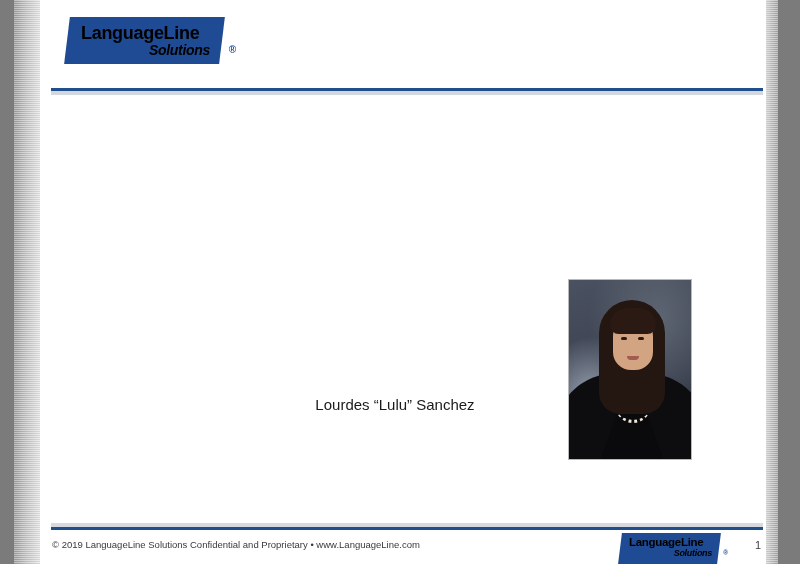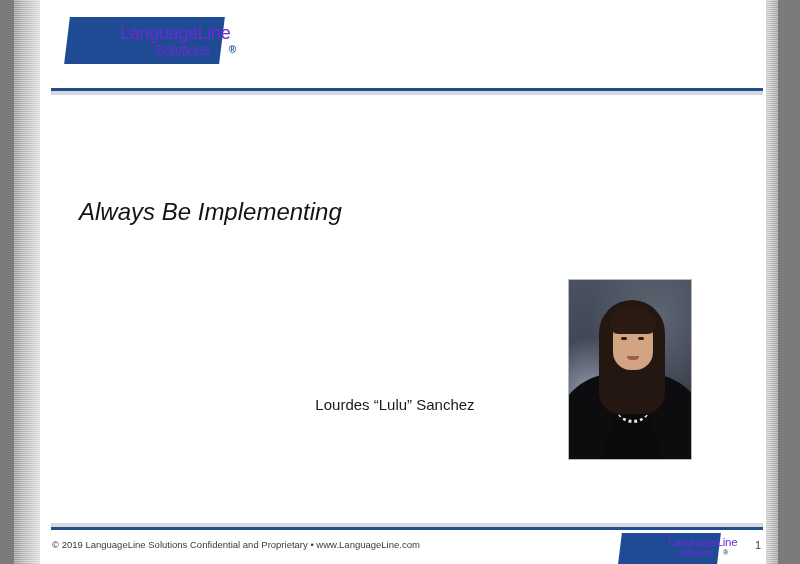--- a/index.html
+++ b/index.html
@@ -106,25 +106,24 @@
   .logo .logo-shape {
     position: absolute;
     left: 0; top: 0;
     width: 100%; height: 100%;
     background: #1f4b94;
     transform: skewX(-7deg);
   }
   .logo .logo-line1,
   .logo .logo-line2 {
     position: absolute;
-    font-weight: normal;
+    font-weight: bold;
     letter-spacing: -0.3px;
     white-space: nowrap;
-    color: #6d28d9;
-    margin-left: 39px;
+    color: #000000;
   }
   .logo .logo-reg {
     position: absolute;
     color: #1f4b94;
     font-weight: bold;
     white-space: nowrap;
   }
 
   
   .logo-header {
@@ -347,21 +346,20 @@
     <div class="logo logo-header">
       <div class="logo-shape"></div>
       <div class="logo-line1">LanguageLine</div>
       <div class="logo-line2">Solutions</div>
       <div class="logo-reg">®</div>
     </div>
 
     <div class="header-rule"></div>
     <div class="header-rule-shadow"></div>
 
-    <div class="subtitle">Always Be Implementing</div>
 
     <div class="photo-frame">
       <div class="photo-bg"></div>
       <div class="photo-body"></div>
       <div class="photo-blouse"></div>
       <div class="photo-lapel-l"></div>
       <div class="photo-lapel-r"></div>
       <div class="photo-neck"></div>
       <div class="photo-necklace"></div>
       <div class="photo-hair"></div>

